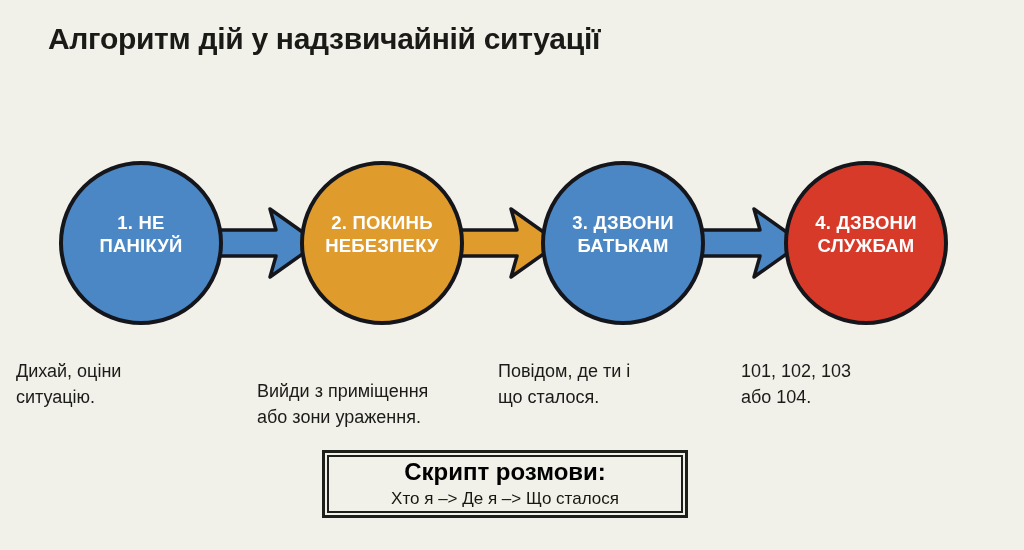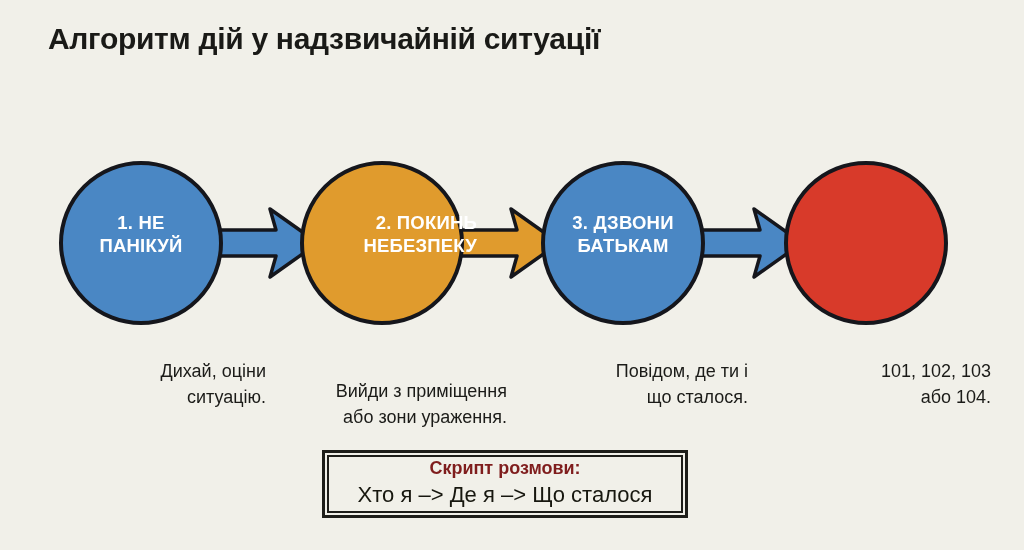--- a/index.html
+++ b/index.html
@@ -70,21 +70,21 @@
   .captions {
     position: absolute;
     left: 0;
     top: 358px;
     width: 1024px;
     height: 60px;
   }
   .caption {
     position: absolute;
     width: 250px;
-    text-align: right;
+    text-align: left;
     font-size: 18px;
     line-height: 1.45;
     color: #1b1b18;
   }
   .caption .l2 { display: block; }
 
   
   .script-box {
     position: absolute;
     left: 322px;
@@ -100,27 +100,27 @@
     width: 100%;
     height: 100%;
     border: 2px solid #1e1e1a;
     box-sizing: border-box;
     display: flex;
     flex-direction: column;
     align-items: center;
     justify-content: center;
   }
   .script-title {
-    font-size: 18px;
+    font-size: 24px;
     font-weight: bold;
-    color: #7f1d1d;
+    color: #000000;
     line-height: 1.2;
   }
   .script-line {
-    font-size: 22px;
+    font-size: 17px;
     color: #17170f;
     line-height: 1.3;
     margin-top: 1px;
     white-space: nowrap;
   }
 </style>
 </head>
 <body>
 
 <div id="infographic">
@@ -142,27 +142,31 @@
           <circle cx="382" cy="88" r="80" fill="#e09b2d" stroke="#15161c" stroke-width="4"></circle>
           <circle cx="623" cy="88" r="80" fill="#4a87c4" stroke="#15161c" stroke-width="4"></circle>
           <circle cx="866" cy="88" r="80" fill="#d83a2a" stroke="#15161c" stroke-width="4"></circle>
         </g>
     </svg>
 
     <div class="node-label" style="left:46px;">
       <span>1. НЕ</span>
       <span class="l2">ПАНІКУЙ</span>
     </div>
-    <div class="node-label" style="left:287px;text-align:right;">
+    <div class="node-label" style="left:287px;">
       <span>2. ПОКИНЬ</span>
       <span class="l2">НЕБЕЗПЕКУ</span>
     </div>
     <div class="node-label" style="left:528px;">
       <span>3. ДЗВОНИ</span>
       <span class="l2">БАТЬКАМ</span>
+    </div>
+    <div class="node-label" style="left:771px;">
+      <span>4. ДЗВОНИ</span>
+      <span class="l2">СЛУЖБАМ</span>
     </div>
   </div>
 
   <div class="captions">
     <div class="caption" style="left:16px;">
       <span>Дихай, оціни</span>
       <span class="l2">ситуацію.</span>
     </div>
     <div class="caption" style="left:257px;margin-top:20px;">
       <span>Вийди з приміщення</span>

